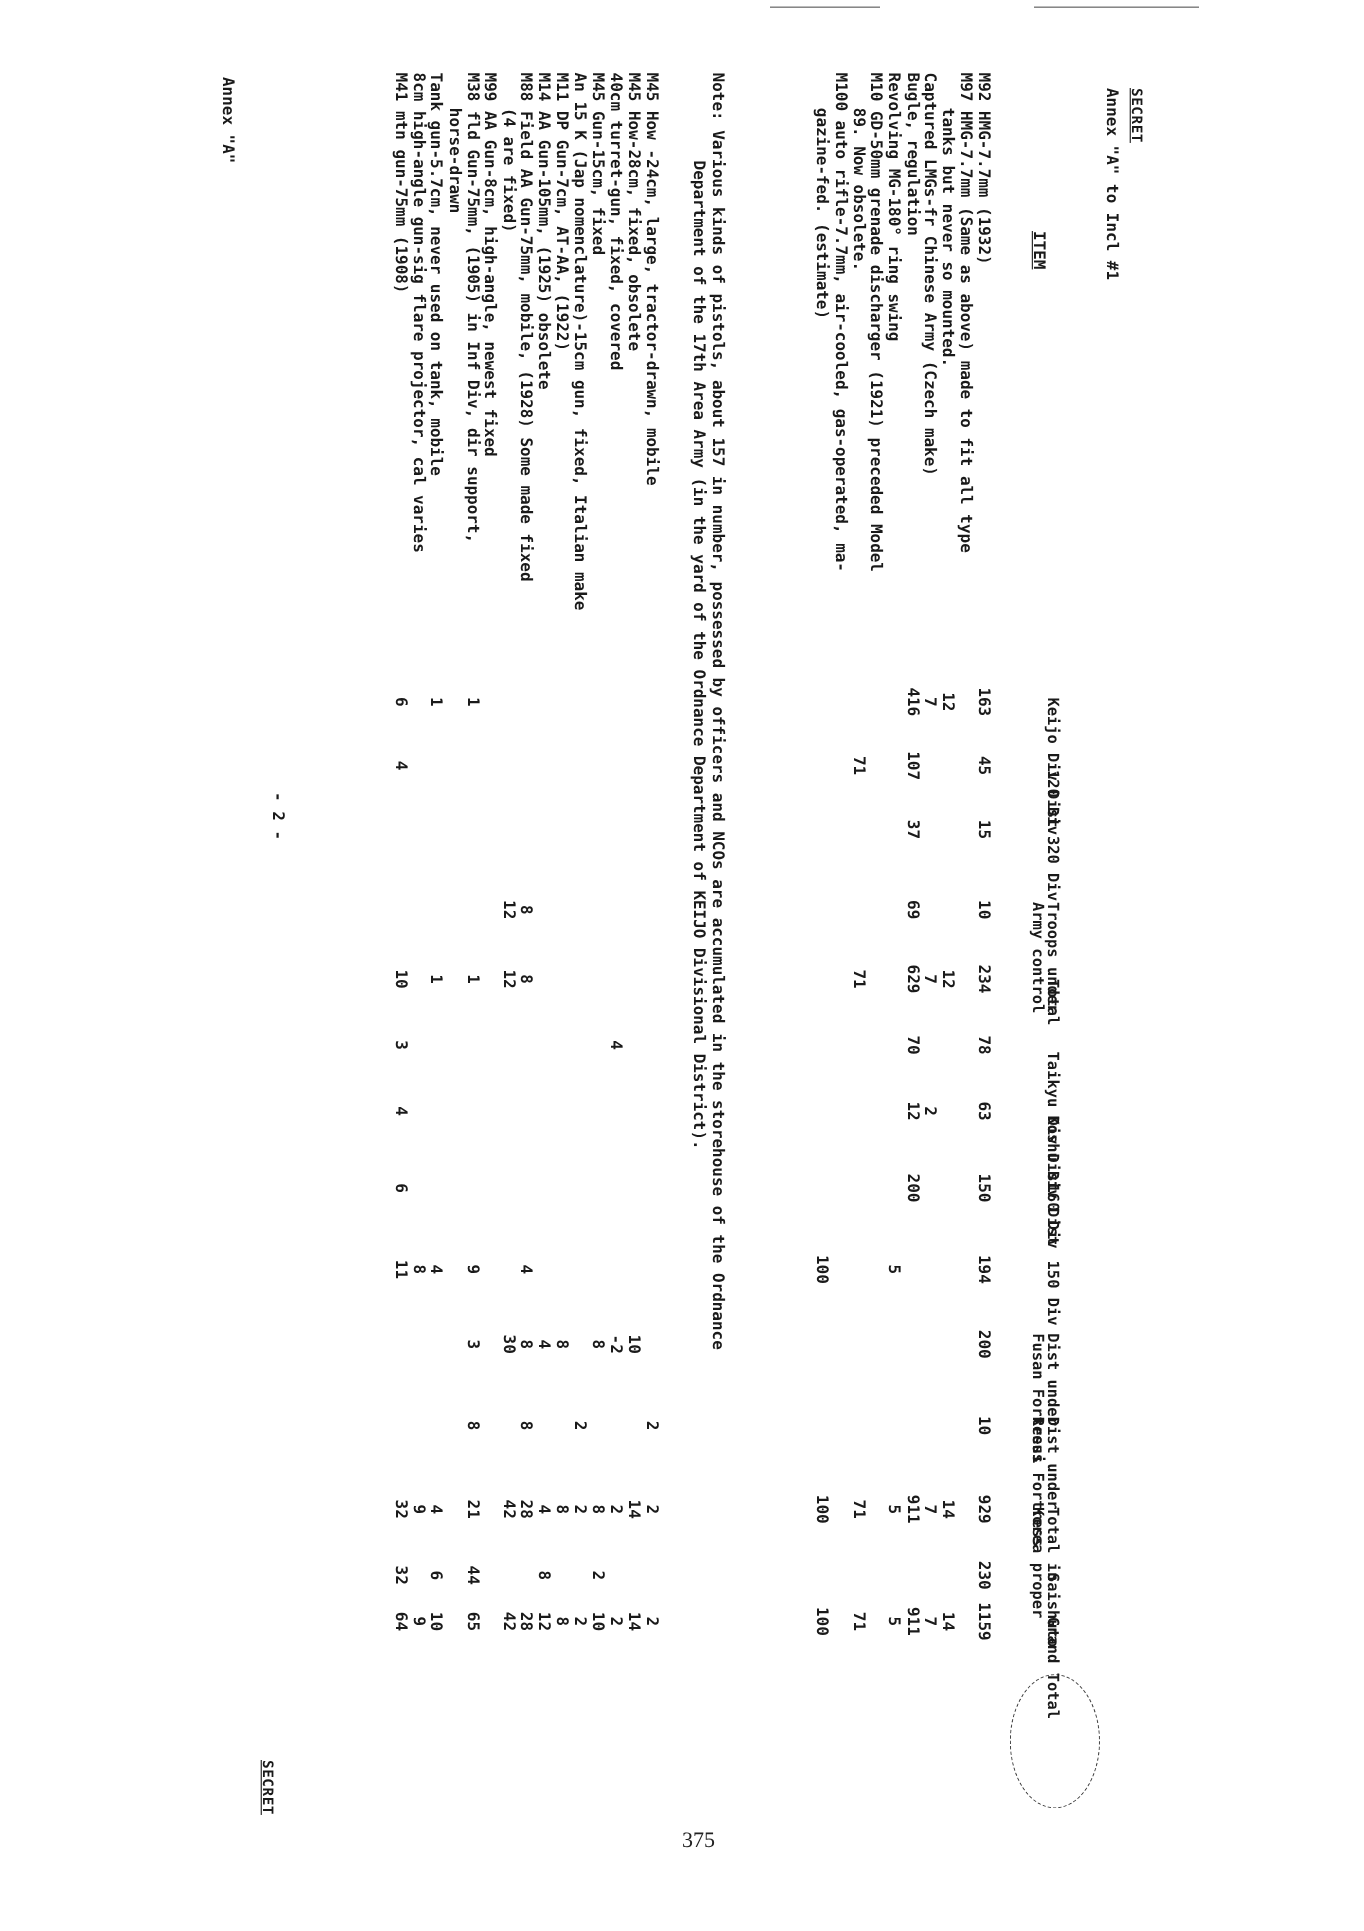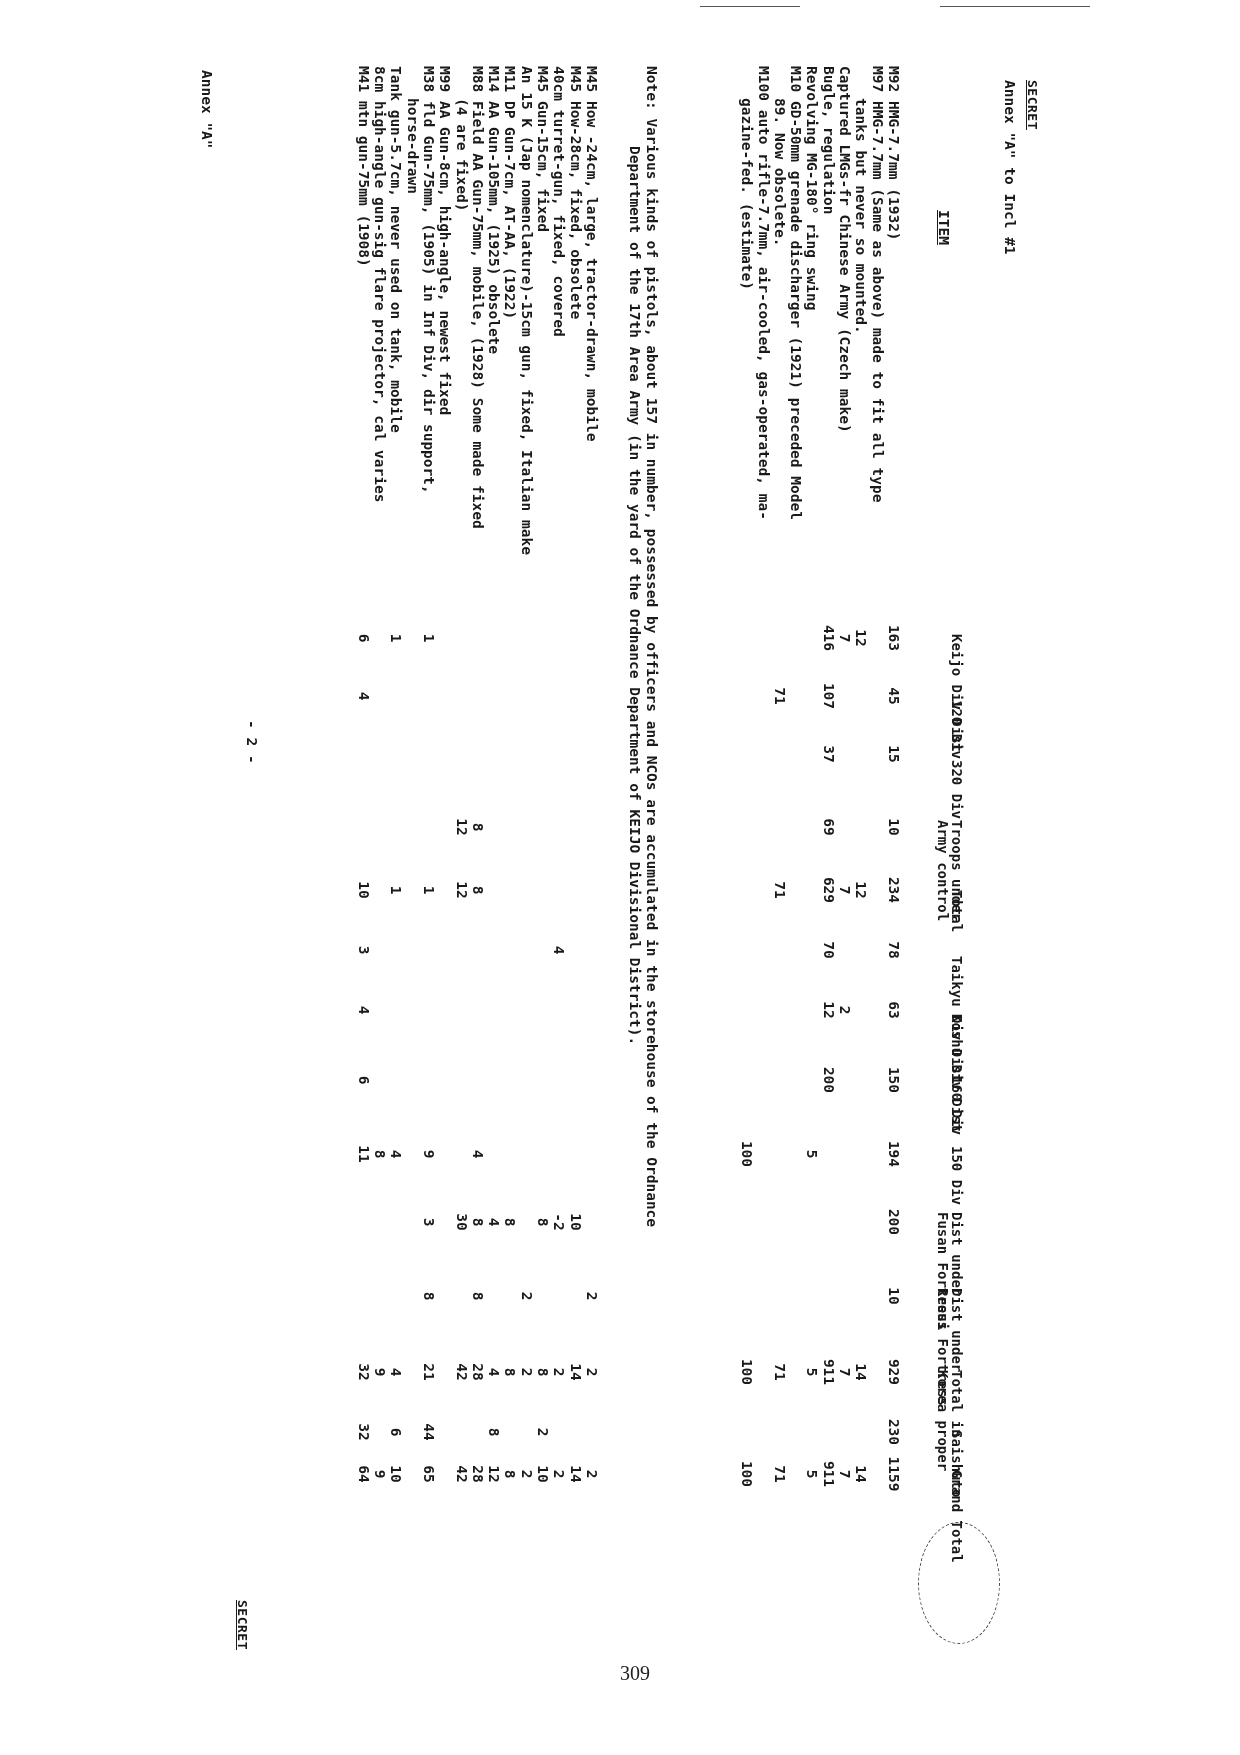--- a/index.html
+++ b/index.html
@@ -257,13 +257,13 @@
         <span class="cell" style="left: 1350px;">32</span>
         <span class="cell" style="left: 1392px;">64</span>
       </div>
     </div>
 
   <div class="page-mark">- 2 -</div>
   <div class="annex-footer">Annex "A"</div>
   <div class="secret secret-bottom">SECRET</div>
 </div>
 
-<div class="page-number">309</div>
+<div class="page-number">375</div>
 
 </body></html>

